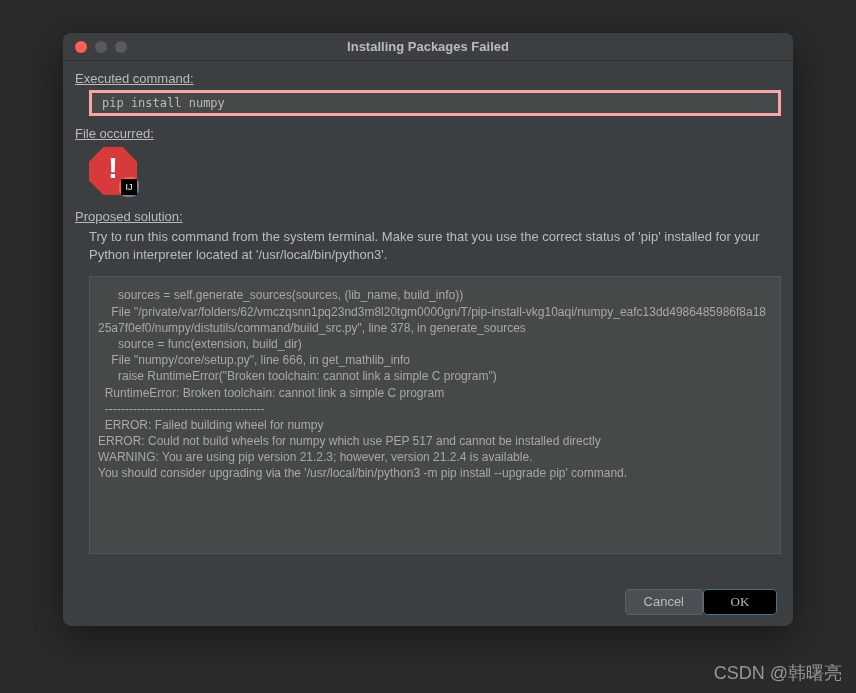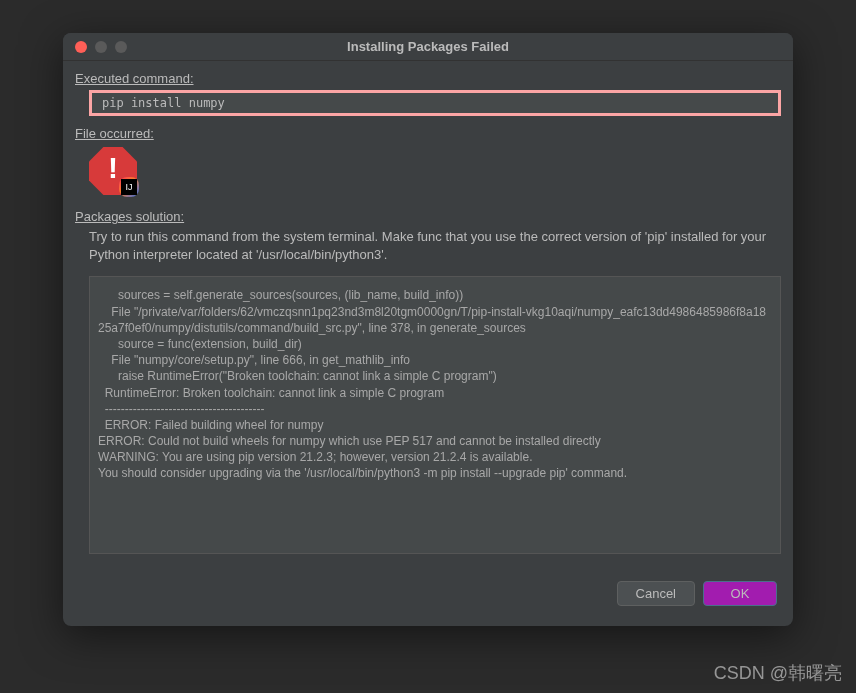--- a/index.html
+++ b/index.html
@@ -148,42 +148,43 @@
       color: #a8a8a8;
       margin-left: 14px;
       height: 278px;
       overflow-y: hidden;
       white-space: pre-wrap;
       word-break: break-all;
       line-height: 1.35;
     }
     .button-row {
       position: absolute;
-      bottom: 20px;
+      bottom: 11px;
       right: 16px;
       display: flex;
-      gap: 8px;
+      gap: 0;
     }
     .btn {
       min-width: 74px;
       padding: 4px 18px;
       border-radius: 4px;
       font-size: 13px;
       text-align: center;
       cursor: pointer;
       border: 1px solid #5e6060;
     }
     .btn-cancel {
       background: #4c5052;
       color: #bbbbbb;
     }
     .btn-ok {
-      background: #a21caf;
+      background: #000000;
       color: #bbbbbb;
       border-color: #4a708b;
+      font-family: Liberation Serif, serif;
     }
     .watermark {
       position: absolute;
       bottom: 8px;
       right: 14px;
       color: #bababa;
       font-size: 18px;
       font-family: sans-serif;
       opacity: 0.75;
       margin-left: 26px;
@@ -211,22 +212,22 @@
       <div class="error-octagon">
         <div class="octagon-shape">
             <span class="exclaim">!</span>
           </div>
         <div class="ij-badge">
             <div class="ij-badge-inner">IJ</div>
           </div>
       </div>
     </div>
 
-    <div class="section-label">Packages solution:</div>
-    <div class="solution-text">Try to run this command from the system terminal. Make func that you use the correct version of 'pip' installed for your Python interpreter located at '/usr/local/bin/python3'.</div>
+    <div class="section-label">Proposed solution:</div>
+    <div class="solution-text">Try to run this command from the system terminal. Make sure that you use the correct status of 'pip' installed for your Python interpreter located at '/usr/local/bin/python3'.</div>
 
     <div class="output-box">      sources = self.generate_sources(sources, (lib_name, build_info))
     File "/private/var/folders/62/vmczqsnn1pq23nd3m8l20tgm0000gn/T/pip-install-vkg10aqi/numpy_eafc13dd4986485986f8a1825a7f0ef0/numpy/distutils/command/build_src.py", line 378, in generate_sources
       source = func(extension, build_dir)
     File "numpy/core/setup.py", line 666, in get_mathlib_info
       raise RuntimeError("Broken toolchain: cannot link a simple C program")
   RuntimeError: Broken toolchain: cannot link a simple C program
   ----------------------------------------
   ERROR: Failed building wheel for numpy
 ERROR: Could not build wheels for numpy which use PEP 517 and cannot be installed directly

